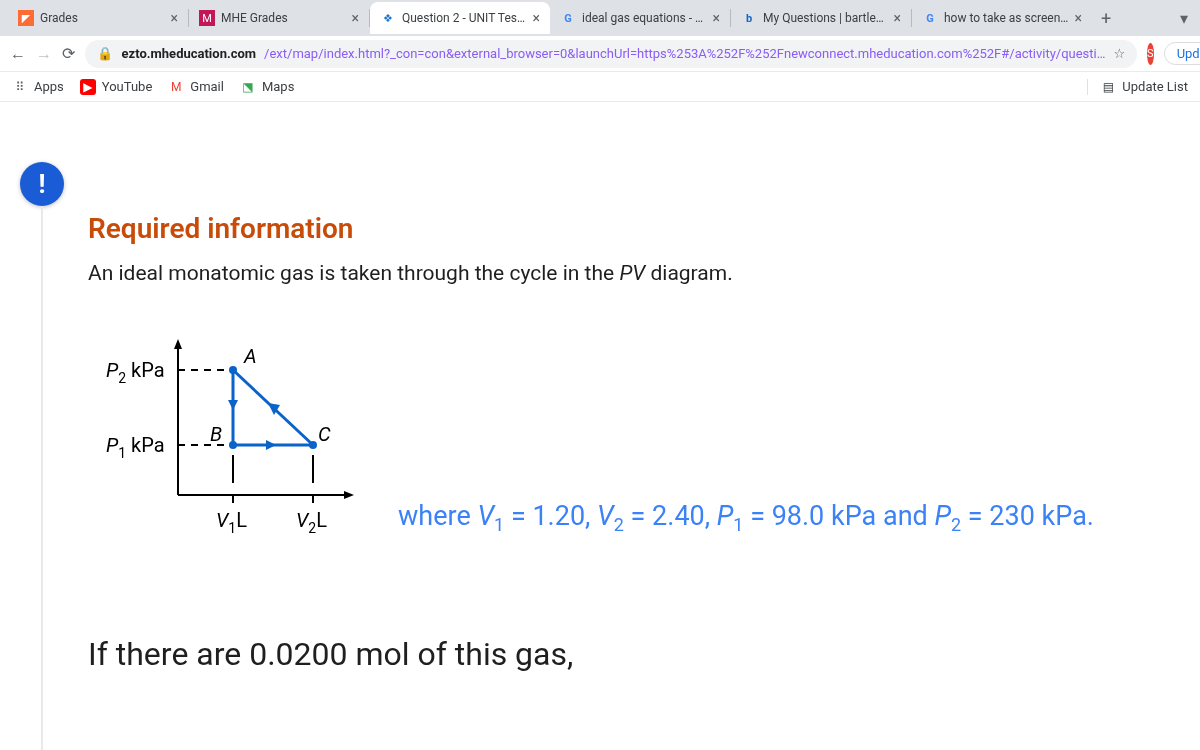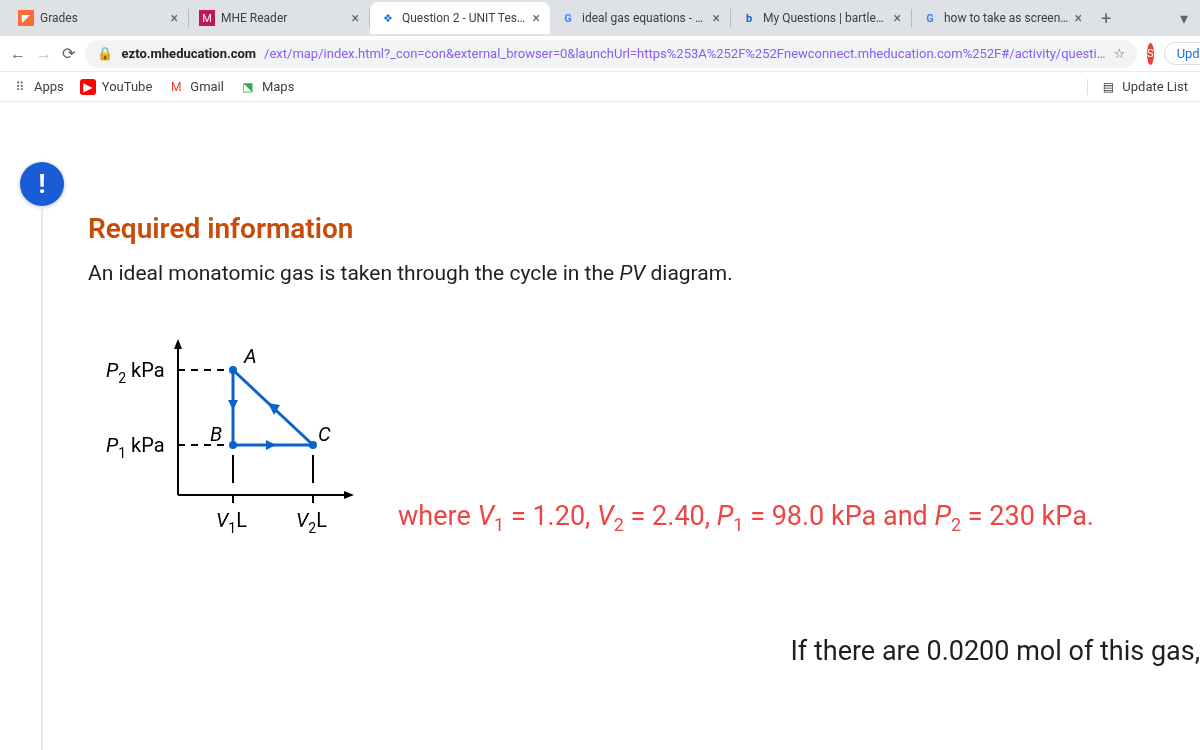--- a/index.html
+++ b/index.html
@@ -37,39 +37,39 @@
   .alert-badge { position: absolute; top: 60px; left: 20px; width: 44px; height: 44px; border-radius: 50%; background: #1a5bd6; color: #fff; font-size: 26px; font-weight: bold; display: flex; align-items: center; justify-content: center; box-shadow: 0 1px 4px rgba(0,0,0,.25); }
   .alert-line { position: absolute; top: 104px; left: 41px; width: 2px; height: 600px; background: #e9e9e9; }
 
   .q-body { margin-left: 88px; padding-top: 110px; }
   .req-info { color: #c84c09; font-size: 28px; font-weight: 600; margin-bottom: 14px; }
   .q-text { font-size: 21px; color: #1f1f1f; line-height: 1.35; }
   .q-text .ital { font-style: italic; }
 
   .diagram-row { display: flex; align-items: flex-end; margin-top: 38px; gap: 20px; }
   .pv-svg { width: 290px; height: 220px; }
-  .where-text { font-size: 27px; color: #ef4444; padding-bottom: 10px; }
+  .where-text { font-size: 27px; color: #3b82f6; padding-bottom: 10px; }
   .where-text .ital { font-style: italic; }
   .where-text sub { font-size: 18px; }
 
-  .follow-q { font-size: 27px; color: #1f1f1f; margin-top: 90px; margin-left: 0; text-align: right; }
+  .follow-q { font-size: 32px; color: #1f1f1f; margin-top: 90px; margin-left: 0; }
 </style>
 </head>
 <body>
 
 <div class="tab-strip">
   <div class="tab">
     <span class="tab-favicon" style="background:#ff6b35;color:#fff">◤</span>
     <span class="tab-title">Grades</span>
     <span class="tab-close">×</span>
   </div>
   <div class="tab-sep"></div>
   <div class="tab">
     <span class="tab-favicon" style="background:#c2185b;color:#fff">M</span>
-    <span class="tab-title">MHE Reader</span>
+    <span class="tab-title">MHE Grades</span>
     <span class="tab-close">×</span>
   </div>
   <div class="tab-sep"></div>
   <div class="tab active">
     <span class="tab-favicon" style="color:#1976d2">❖</span>
     <span class="tab-title">Question 2 - UNIT Test 7-C</span>
     <span class="tab-close">×</span>
   </div>
   <div class="tab">
     <span class="tab-favicon" style="color:#4285f4;font-weight:bold">G</span>

